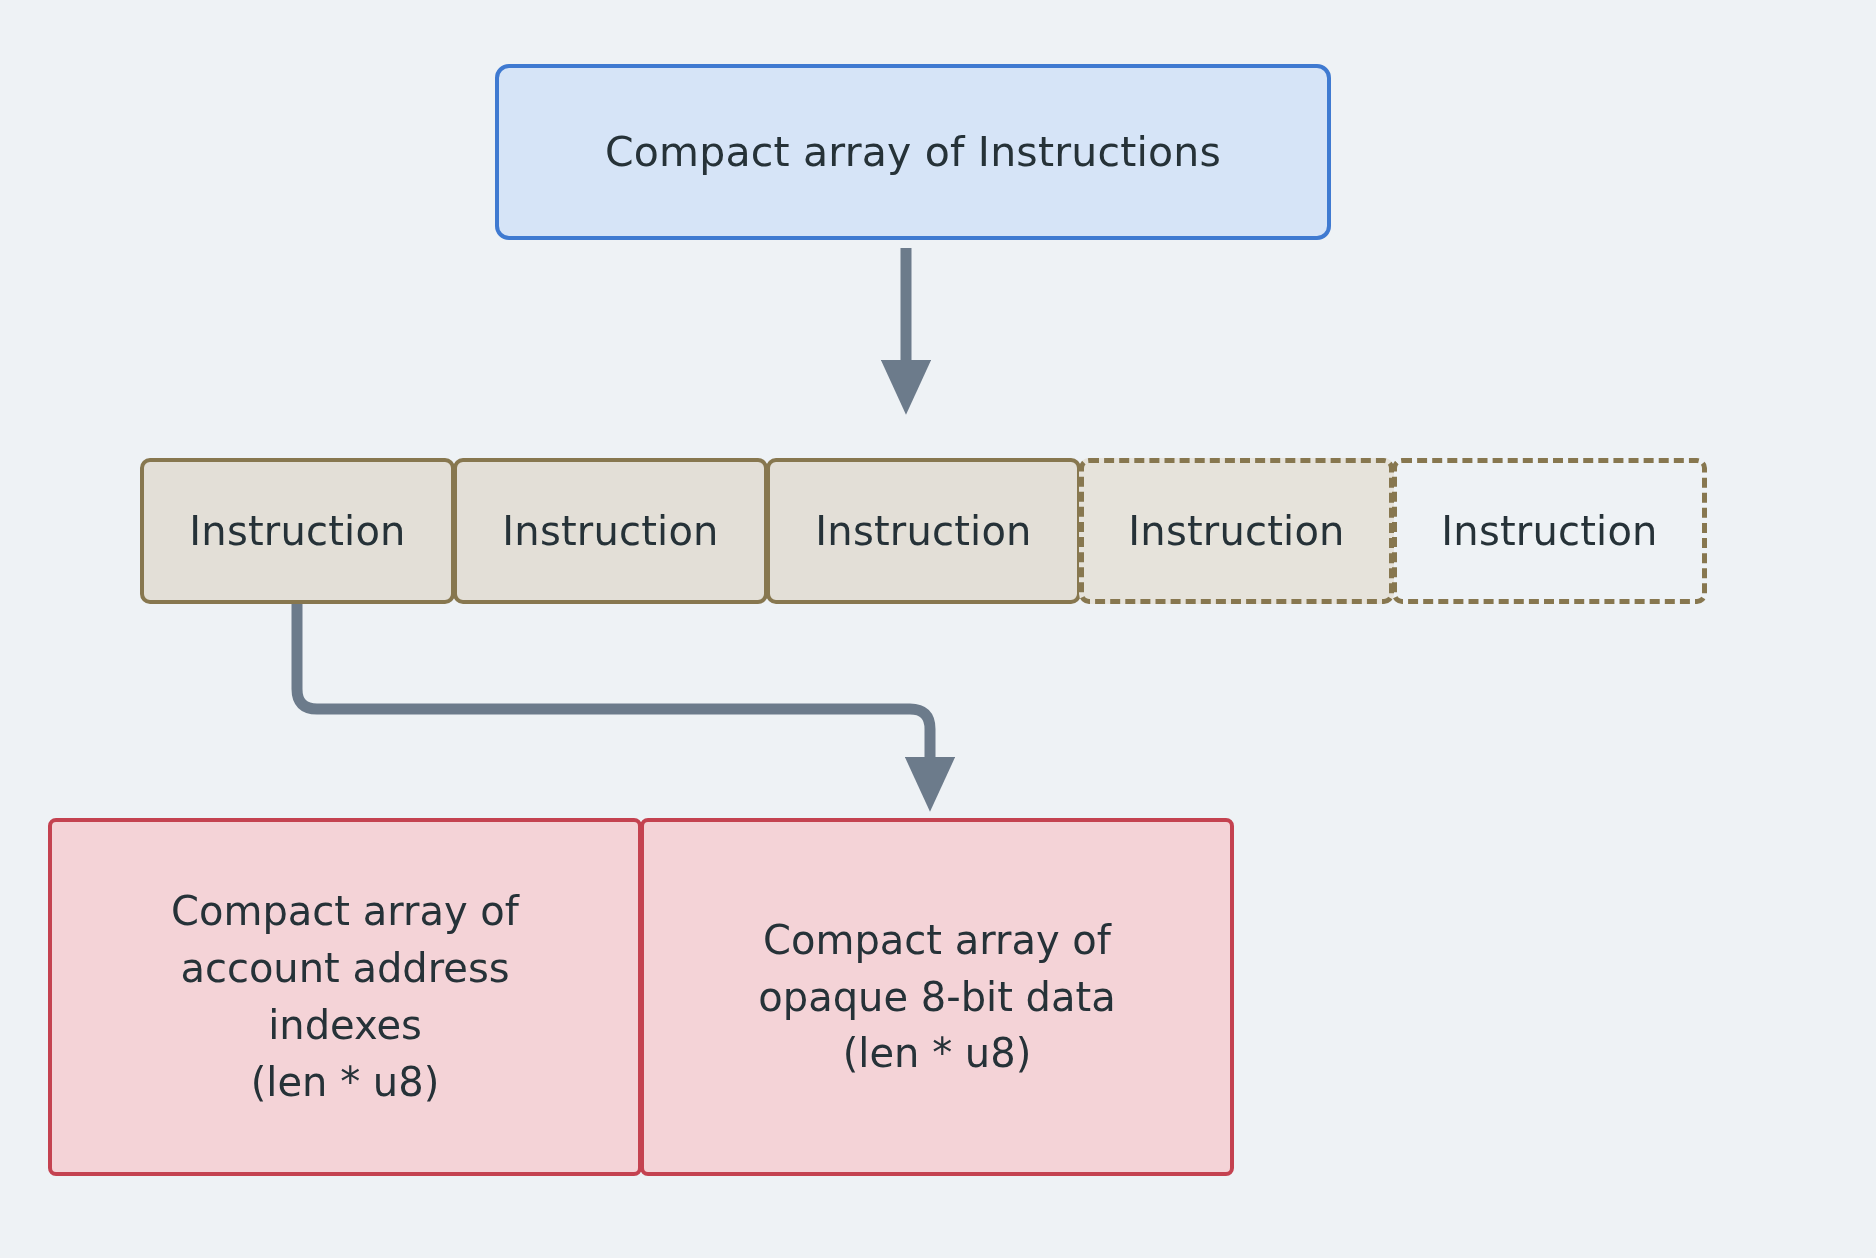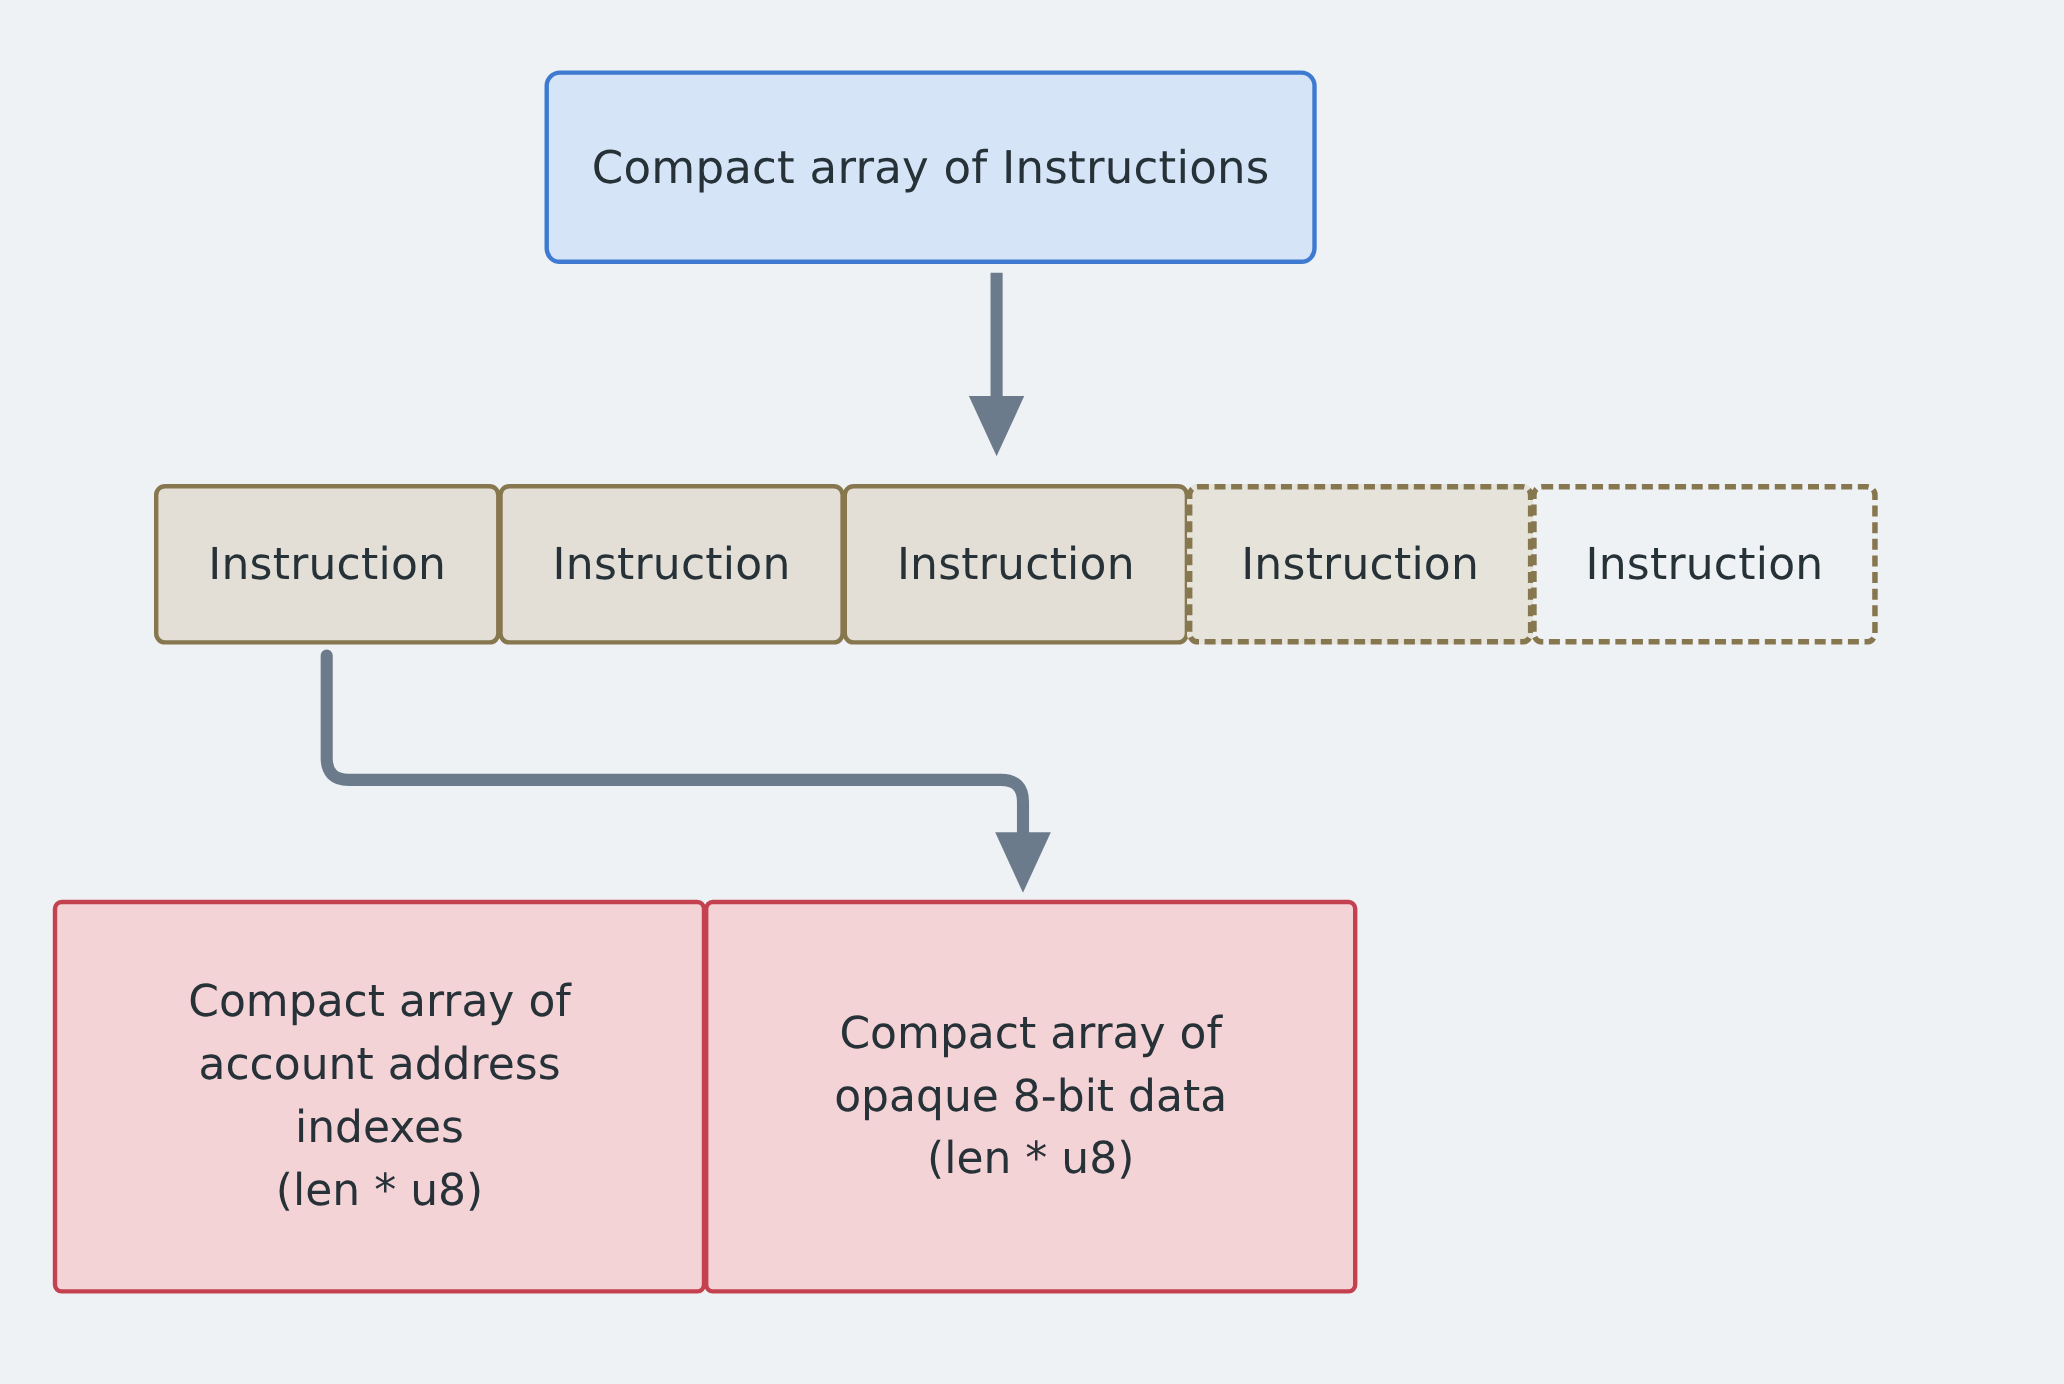--- a/index.html
+++ b/index.html
@@ -30,35 +30,35 @@
     justify-content: center;
     text-align: center;
     line-height: 1.32;
     white-space: pre-line;
   }
 
   
   .node-blue {
     left: 495px;
     top: 64px;
-    width: 702px;
+    width: 836px;
     height: 176px;
     background: #d6e4f7;
     border: 4px solid #3f7ad1;
     border-radius: 14px;
     font-size: 41px;
     font-weight: 400;
     letter-spacing: .2px;
   }
 
   
   .instr-row {
     position: absolute;
     left: 140px;
-    top: 440px;
+    top: 458px;
     height: 146px;
     display: flex;
   }
   .instr {
     box-sizing: border-box;
     width: 315px;
     height: 146px;
     display: flex;
     align-items: center;
     justify-content: center;

